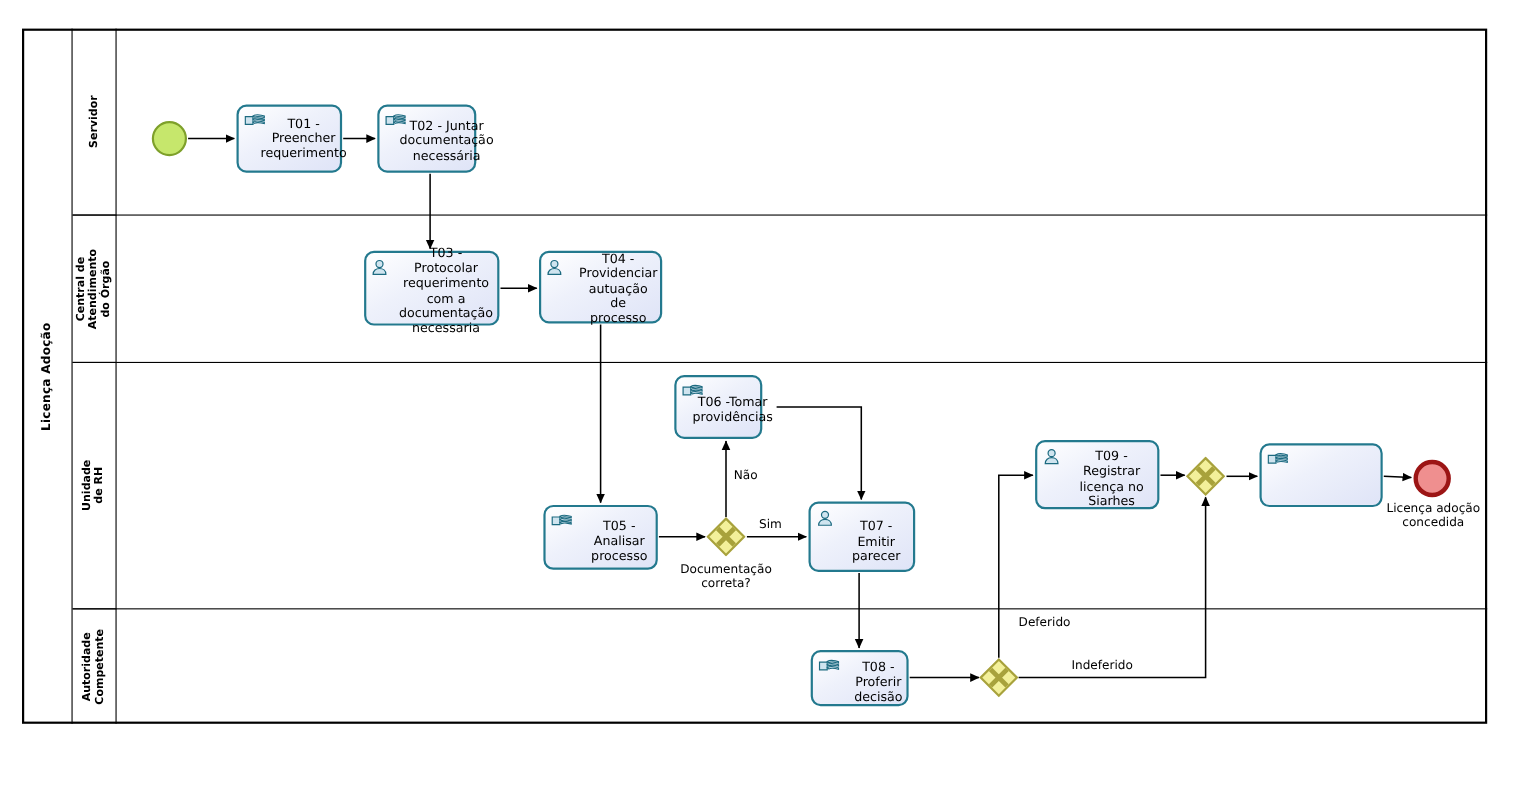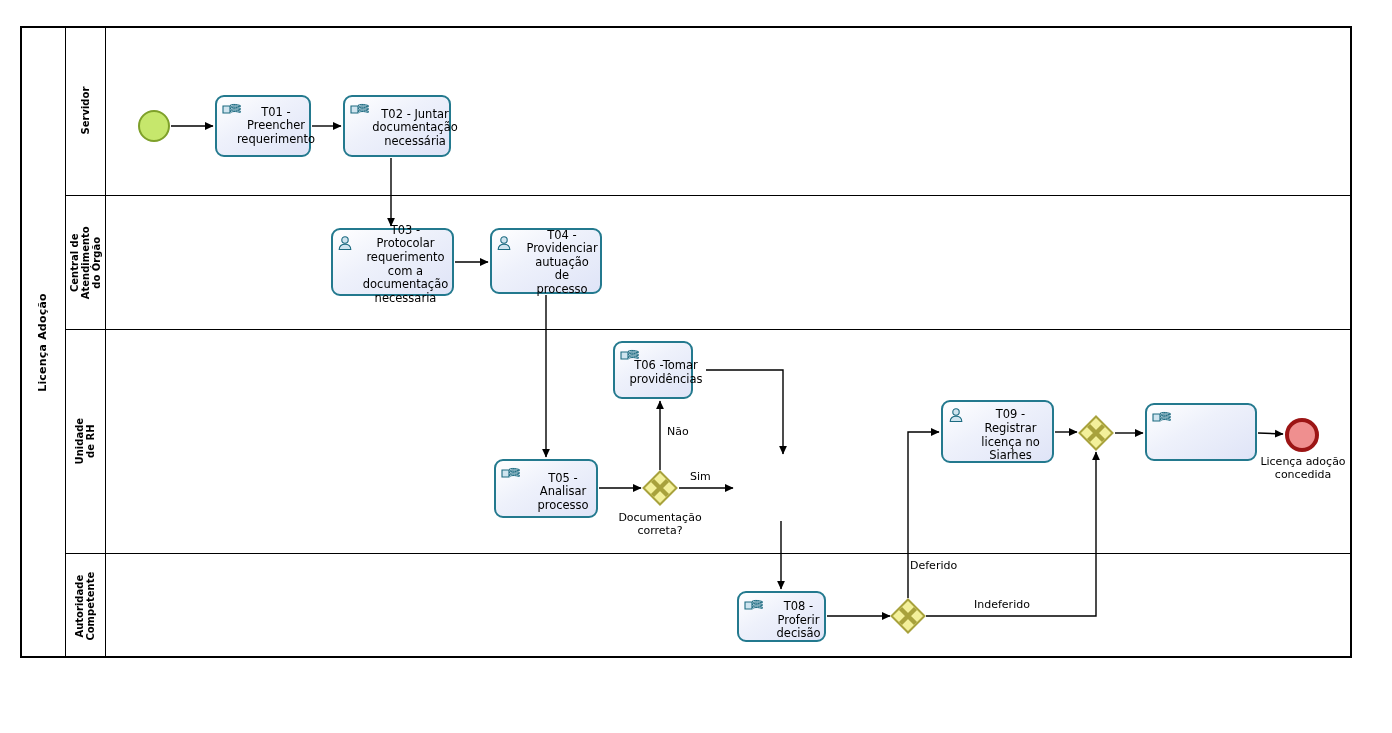--- a/index.html
+++ b/index.html
@@ -236,21 +236,21 @@
         <path d="M1,5 h7 v7 h-7 z" fill="#cfe4ef" stroke="#1c6a80" stroke-width="1.1"></path>
         <path d="M8,4.4 c1.6,-1 4.5,-1.3 7.5,-0.6 l2.8,0.7 v1.3 l-3,-0.6 c-2.4,-0.5 -4.6,-0.3 -5.9,0.3 z" fill="#cfe4ef" stroke="#1c6a80" stroke-width="1"></path>
         <path d="M8,7.2 c1.6,-1 4.5,-1.3 7.5,-0.6 l2.8,0.7 v1.3 l-3,-0.6 c-2.4,-0.5 -4.6,-0.3 -5.9,0.3 z" fill="#cfe4ef" stroke="#1c6a80" stroke-width="1"></path>
         <path d="M8,10 c1.6,-1 4.5,-1.3 7.5,-0.6 l2.8,0.7 v1.3 l-3,-0.6 c-2.4,-0.5 -4.6,-0.3 -5.9,0.3 z" fill="#cfe4ef" stroke="#1c6a80" stroke-width="1"></path>
       </svg>
     </span>
     <span class="task-label">T01 - Preencher
 requerimento</span>
   </div>
 
-  <div class="task" style="left:343px; top:95px; width:108px; height:62px;">
+  <div class="task" style="left:343px; top:95px; width:90px; height:62px;">
     <span class="task-icon">
       <svg viewBox="0 0 20 17" width="20" height="17">
         <path d="M1,5 h7 v7 h-7 z" fill="#cfe4ef" stroke="#1c6a80" stroke-width="1.1"></path>
         <path d="M8,4.4 c1.6,-1 4.5,-1.3 7.5,-0.6 l2.8,0.7 v1.3 l-3,-0.6 c-2.4,-0.5 -4.6,-0.3 -5.9,0.3 z" fill="#cfe4ef" stroke="#1c6a80" stroke-width="1"></path>
         <path d="M8,7.2 c1.6,-1 4.5,-1.3 7.5,-0.6 l2.8,0.7 v1.3 l-3,-0.6 c-2.4,-0.5 -4.6,-0.3 -5.9,0.3 z" fill="#cfe4ef" stroke="#1c6a80" stroke-width="1"></path>
         <path d="M8,10 c1.6,-1 4.5,-1.3 7.5,-0.6 l2.8,0.7 v1.3 l-3,-0.6 c-2.4,-0.5 -4.6,-0.3 -5.9,0.3 z" fill="#cfe4ef" stroke="#1c6a80" stroke-width="1"></path>
       </svg>
     </span>
     <span class="task-label" style="margin-left:10px; margin-top:4px;">T02 - Juntar
 documentação
@@ -301,20 +301,30 @@
         <path d="M1,5 h7 v7 h-7 z" fill="#cfe4ef" stroke="#1c6a80" stroke-width="1.1"></path>
         <path d="M8,4.4 c1.6,-1 4.5,-1.3 7.5,-0.6 l2.8,0.7 v1.3 l-3,-0.6 c-2.4,-0.5 -4.6,-0.3 -5.9,0.3 z" fill="#cfe4ef" stroke="#1c6a80" stroke-width="1"></path>
         <path d="M8,7.2 c1.6,-1 4.5,-1.3 7.5,-0.6 l2.8,0.7 v1.3 l-3,-0.6 c-2.4,-0.5 -4.6,-0.3 -5.9,0.3 z" fill="#cfe4ef" stroke="#1c6a80" stroke-width="1"></path>
         <path d="M8,10 c1.6,-1 4.5,-1.3 7.5,-0.6 l2.8,0.7 v1.3 l-3,-0.6 c-2.4,-0.5 -4.6,-0.3 -5.9,0.3 z" fill="#cfe4ef" stroke="#1c6a80" stroke-width="1"></path>
       </svg>
     </span>
     <span class="task-label" style="margin-top:6px;">T06 -Tomar
 providências</span>
   </div>
 
+  <div class="task" style="left:735px; top:456px; width:97px; height:64px;">
+    <span class="task-icon" style="left:5px; top:5px;">
+      <svg viewBox="0 0 18 16" width="18" height="16">
+        <circle cx="8" cy="5" r="3.2" fill="#cfe4ef" stroke="#1c6a80" stroke-width="1.1"></circle>
+        <path d="M2.2,14.5 c0,-3.4 2.6,-5.4 5.8,-5.4 c3.2,0 5.8,2 5.8,5.4 z" fill="#cfe4ef" stroke="#1c6a80" stroke-width="1.1"></path>
+      </svg>
+    </span>
+    <span class="task-label" style="margin-top:9px;">T07 -Emitir
+parecer</span>
+  </div>
 
   <div class="task" style="left:737px; top:591px; width:89px; height:51px;">
     <span class="task-icon">
       <svg viewBox="0 0 20 17" width="20" height="17">
         <path d="M1,5 h7 v7 h-7 z" fill="#cfe4ef" stroke="#1c6a80" stroke-width="1.1"></path>
         <path d="M8,4.4 c1.6,-1 4.5,-1.3 7.5,-0.6 l2.8,0.7 v1.3 l-3,-0.6 c-2.4,-0.5 -4.6,-0.3 -5.9,0.3 z" fill="#cfe4ef" stroke="#1c6a80" stroke-width="1"></path>
         <path d="M8,7.2 c1.6,-1 4.5,-1.3 7.5,-0.6 l2.8,0.7 v1.3 l-3,-0.6 c-2.4,-0.5 -4.6,-0.3 -5.9,0.3 z" fill="#cfe4ef" stroke="#1c6a80" stroke-width="1"></path>
         <path d="M8,10 c1.6,-1 4.5,-1.3 7.5,-0.6 l2.8,0.7 v1.3 l-3,-0.6 c-2.4,-0.5 -4.6,-0.3 -5.9,0.3 z" fill="#cfe4ef" stroke="#1c6a80" stroke-width="1"></path>
       </svg>
     </span>
@@ -362,16 +372,16 @@
 
   <div class="gateway" style="left:1078px; top:415px;">
     <svg viewBox="0 0 36 36" width="36" height="36">
       <polygon points="18,1.5 34.5,18 18,34.5 1.5,18" fill="#f3f09a" stroke="#a8a23c" stroke-width="2"></polygon>
       <path d="M10.5,10.5 L25.5,25.5 M25.5,10.5 L10.5,25.5" stroke="#a8a23c" stroke-width="4.4" stroke-linecap="butt"></path>
     </svg>
   </div>
 
   <div class="flow-label" style="left:667px; top:425px;">Não</div>
   <div class="flow-label" style="left:690px; top:470px;">Sim</div>
-  <div class="flow-label" style="left:910px; top:559px;">Deferido</div>
+  <div class="flow-label" style="left:910px; top:559px;padding-left:16px;">Deferido</div>
   <div class="flow-label" style="left:974px; top:598px;">Indeferido</div>
 
 </div>
 
 </body></html>

